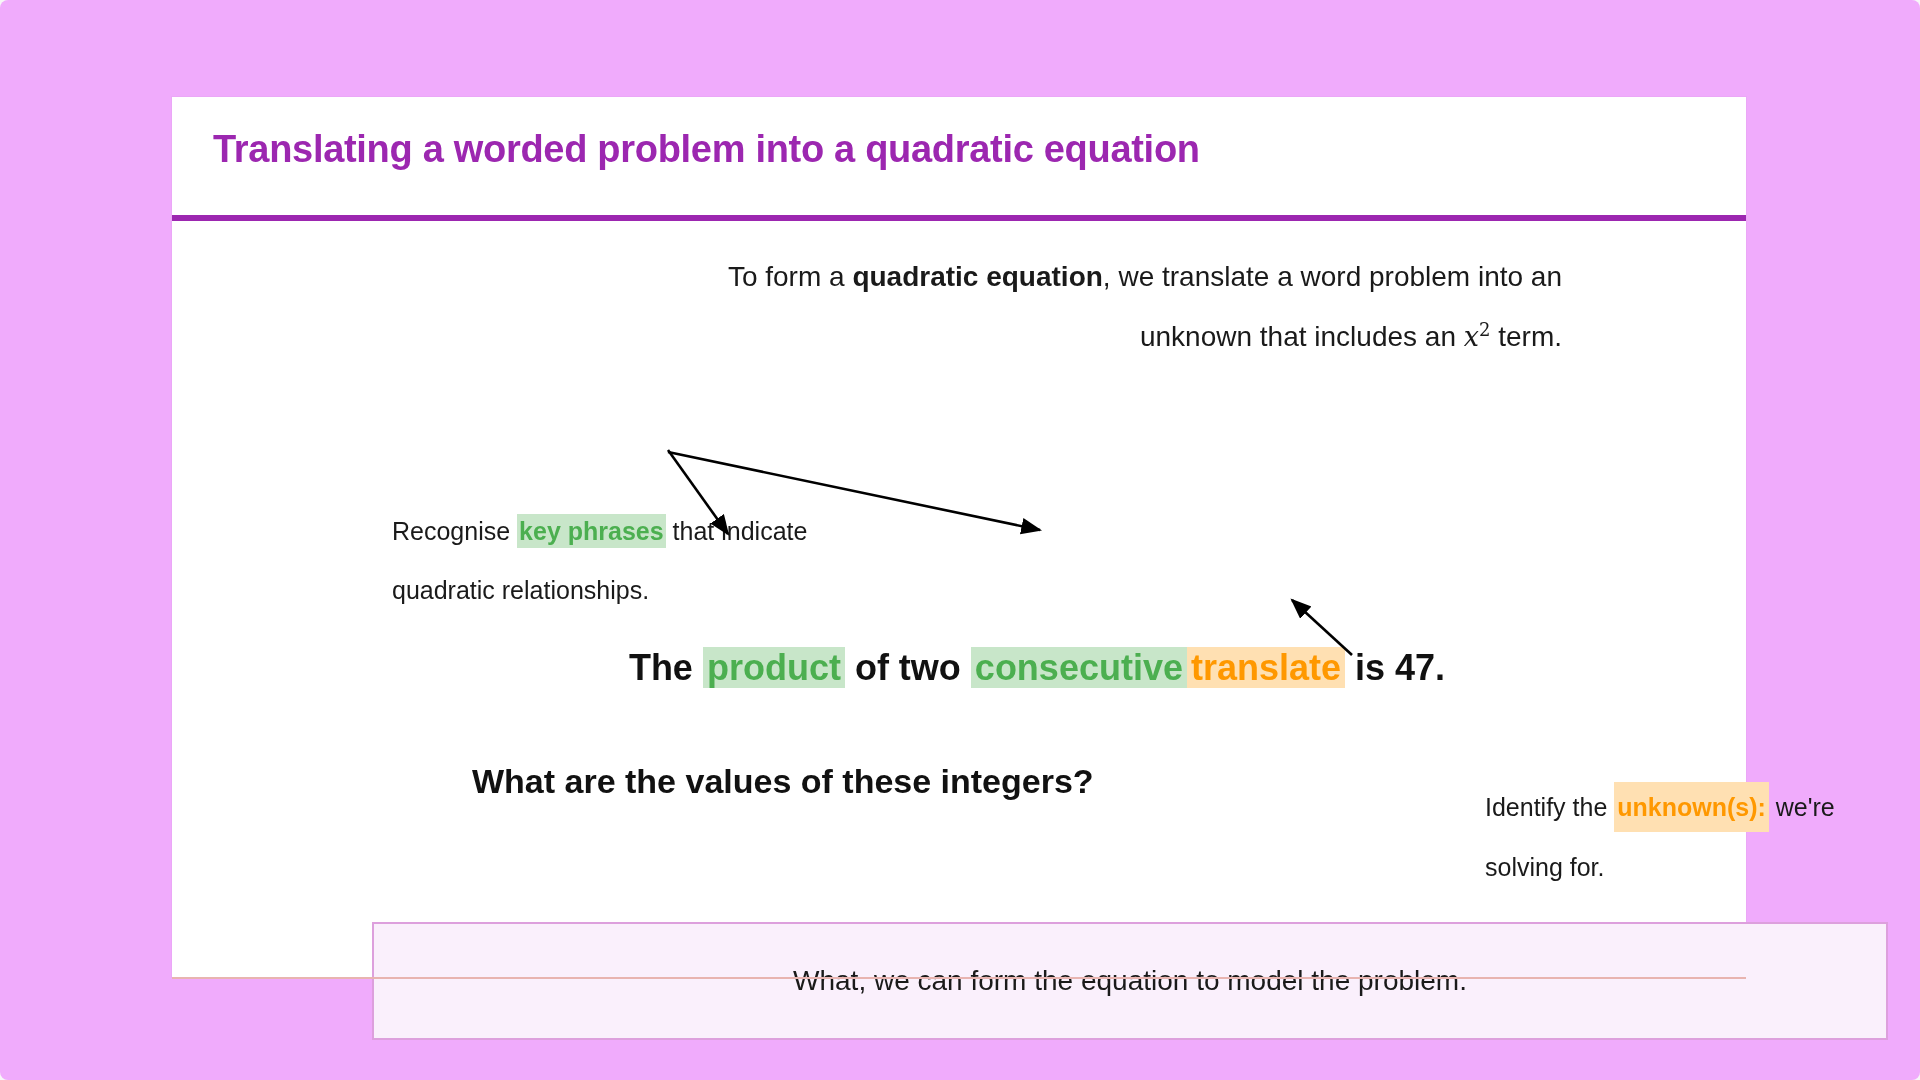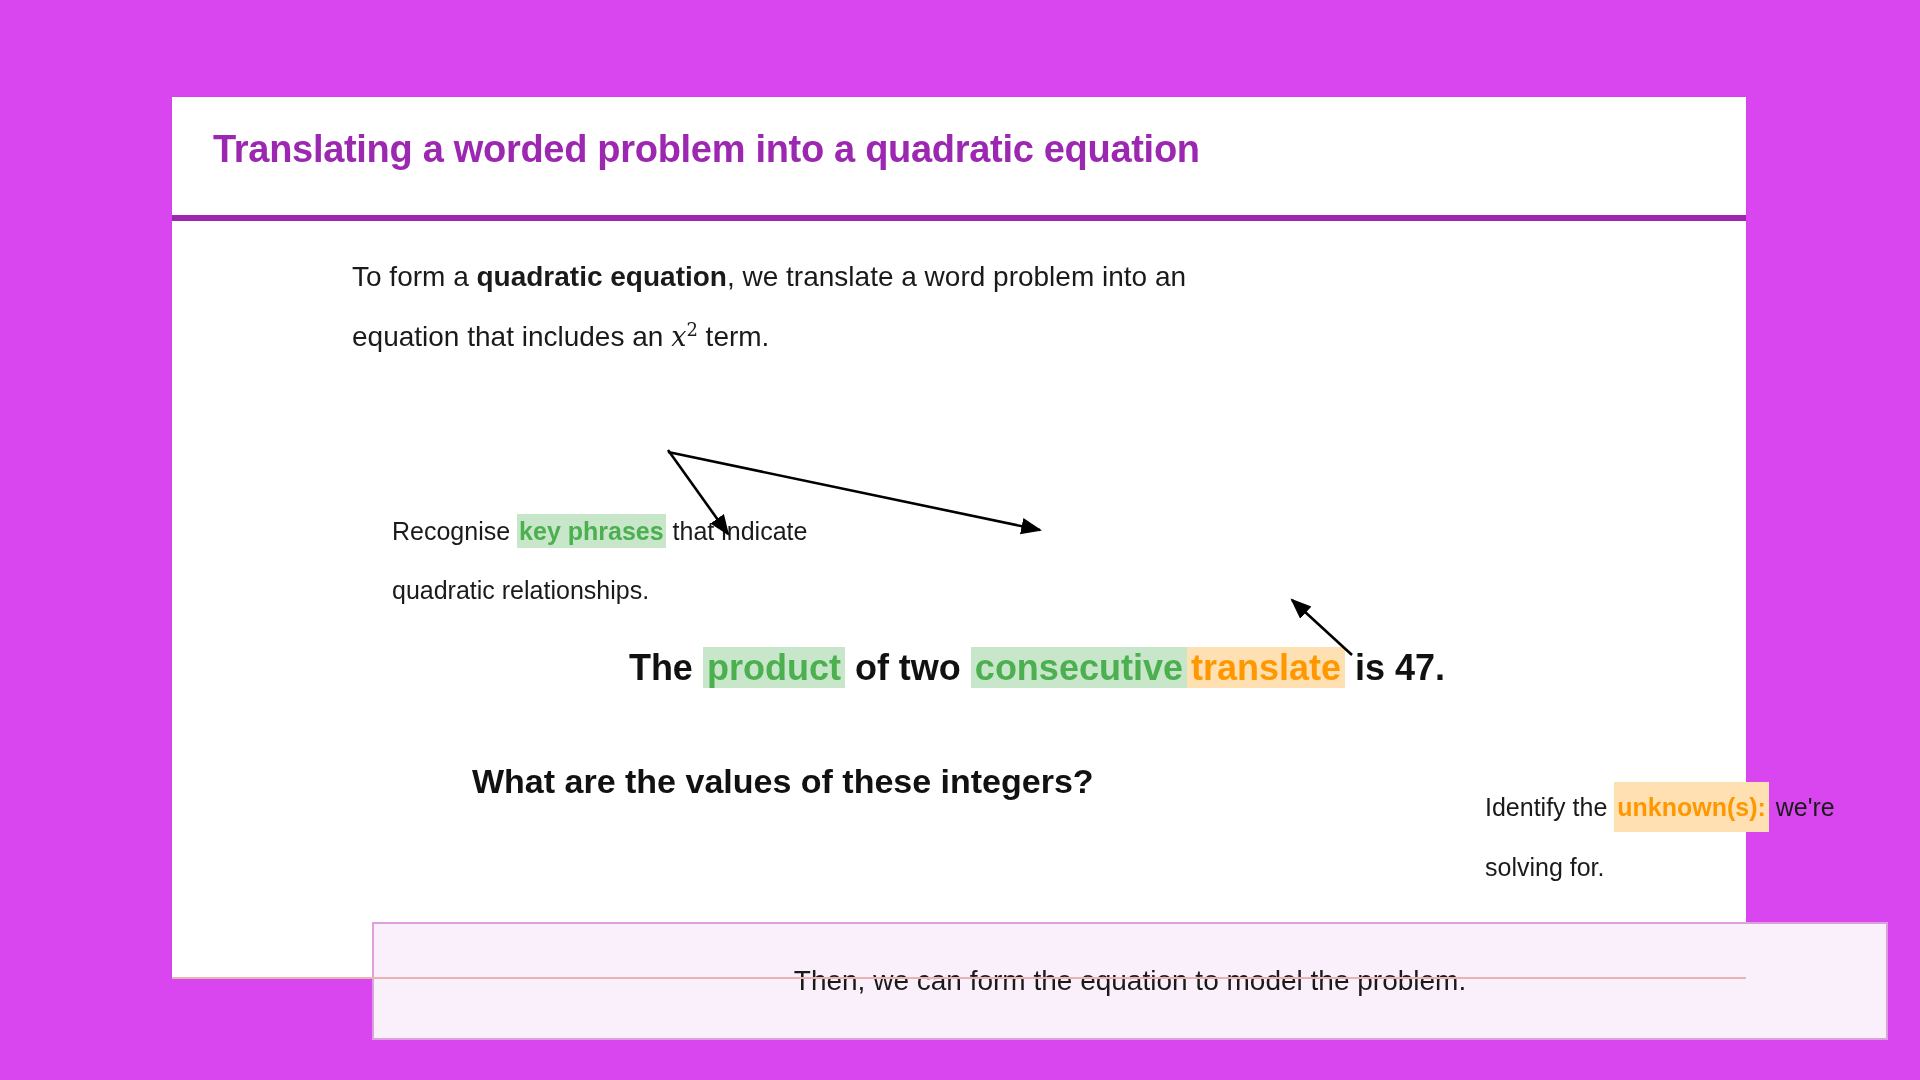--- a/index.html
+++ b/index.html
@@ -6,21 +6,22 @@
   html, body {
     margin: 0; padding: 0;
     width: 1920px; height: 1080px;
     background: #f7f7f7;
     font-family: "Liberation Sans", sans-serif;
     overflow: hidden;
   }
   #stage {
     position: relative;
     width: 1920px; height: 1080px;
-    background: #d946ef;
+    background: #f0abfc;
+    border-radius: 8px;
   }
 
   
   #card {
     position: absolute;
     left: 172px; top: 97px;
     width: 1574px; height: 880px;
     background: #ffffff;
     box-shadow: 0 0 0 1px rgba(0,0,0,0.02);
   }
@@ -47,21 +48,21 @@
     left: 0px; top: 118px;
     width: 1574px; height: 6px;
     background: #9c27b0;
   }
 
   
   #intro {
     position: absolute;
     left: 180px; top: 150px;
     width: 1210px;
-    text-align: left;
+    text-align: right;
     font-size: 28px;
     line-height: 60px;
     color: #1a1a1a;
   }
   #intro b { font-weight: 800; }
   .mathvar {
     font-family: "DejaVu Serif", serif;
     font-style: italic;
     font-size: 27px;
   }
@@ -166,40 +167,40 @@
 <div id="stage">
 
   <div id="card">
 
     <div id="title">Translating a worded problem into a quadratic equation</div>
 
     <div id="title-rule"></div>
 
     <div id="intro">
       <span>To form a </span><b>quadratic equation</b><span>, we translate a word problem into an</span><br>
-      <span>equation that includes an </span><span class="mathvar">x</span><span class="mathexp">2</span><span> term.</span>
+      <span>unknown that includes an </span><span class="mathvar">x</span><span class="mathexp">2</span><span> term.</span>
     </div>
 
     <div id="note-left">
       <span>Recognise </span><span class="hl-green">key phrases</span><span> that indicate quadratic relationships.</span>
     </div>
 
     <div id="problem">
       <span>The </span><span class="hl-green">product</span><span> of two </span><span class="hl-green">consecutive</span><span class="hl-orange">translate</span><span> is 47.</span>
     </div>
 
     <div id="question">What are the values of these integers?</div>
 
     <div id="note-right">
       <span>Identify the </span><span class="hl-orange">unknown(s):</span><span> we're solving for.</span>
     </div>
 
     <div id="callout">
       <div id="callout-text">
-        <span>Then, we can </span><b>form the equation</b><span> to model the problem.</span>
+        <span>What, we can </span><b>form the equation</b><span> to model the problem.</span>
       </div>
     </div>
 
   </div>
 
   <div id="card-bottom-edge"></div>
 
   <svg id="arrows" viewBox="0 0 1920 1080" xmlns="http://www.w3.org/2000/svg">
     <defs>
       <marker id="ah" markerWidth="9" markerHeight="9" refX="7.2" refY="3.2" orient="auto" markerUnits="strokeWidth">

